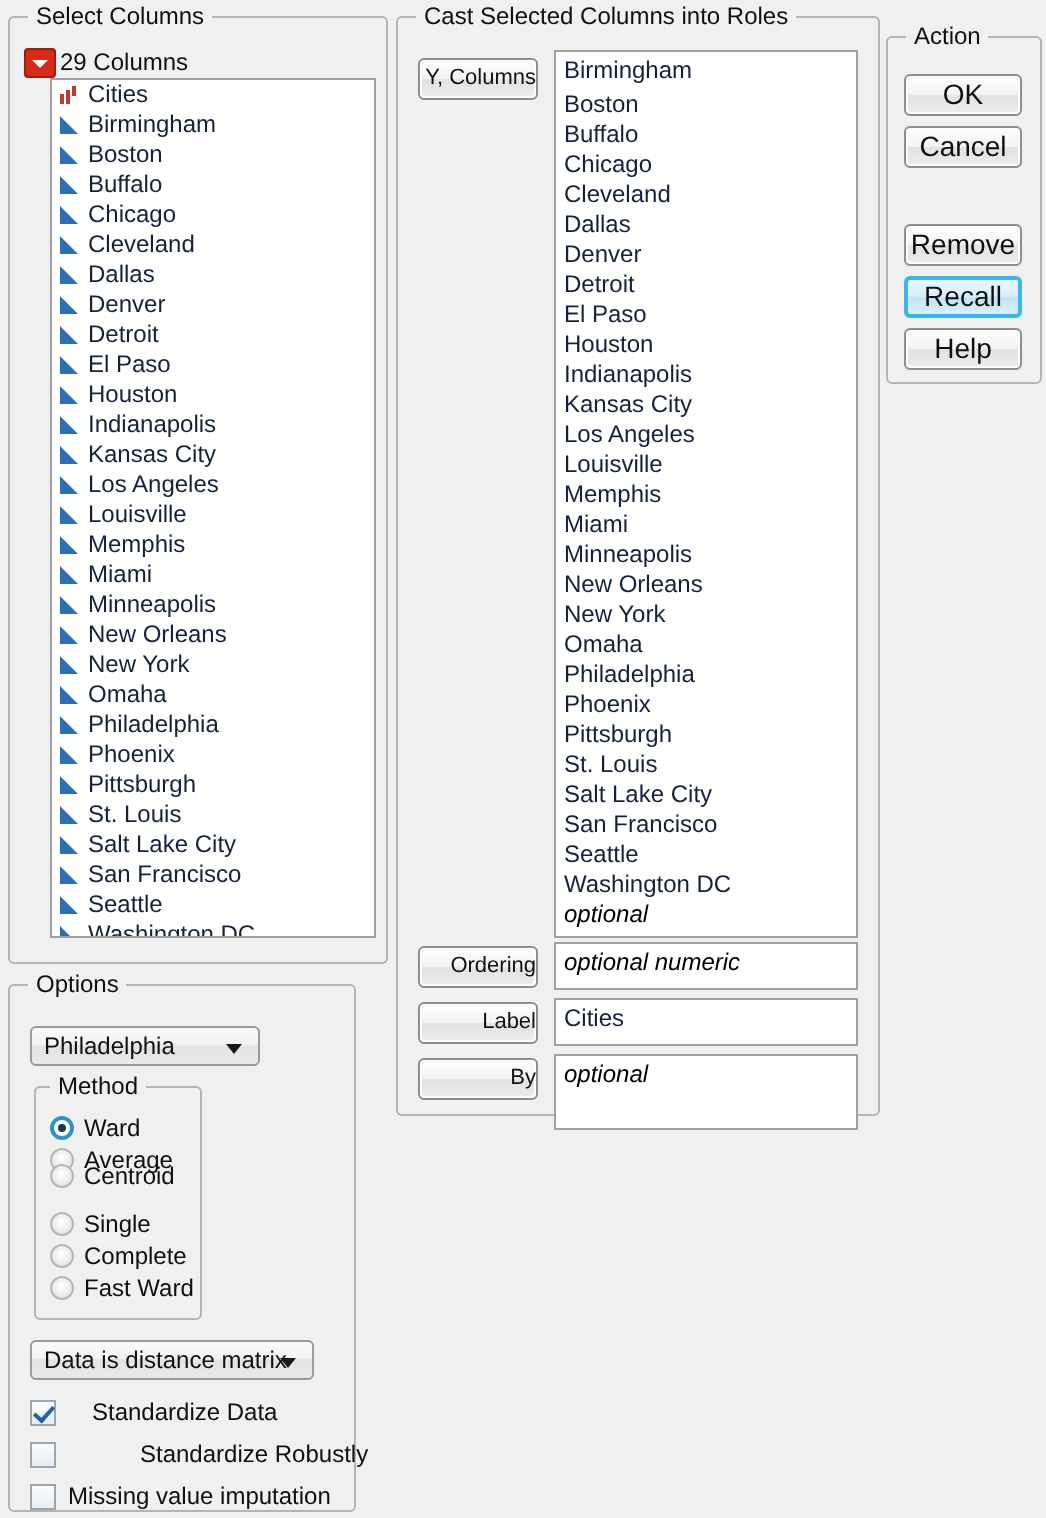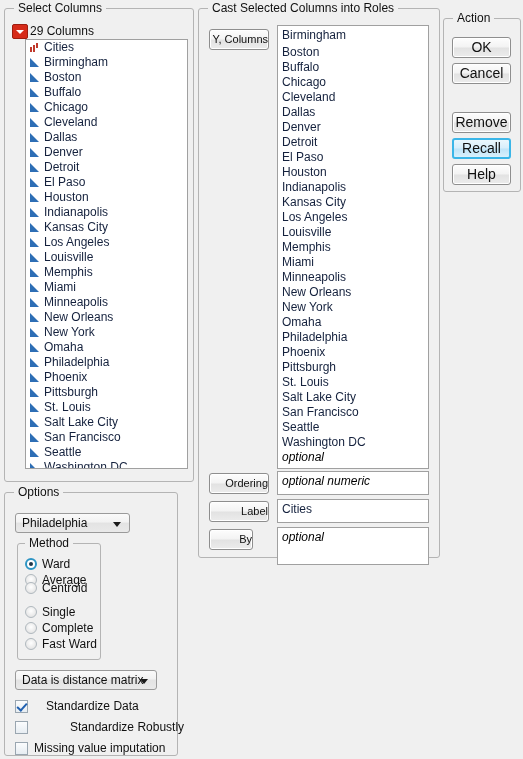--- a/index.html
+++ b/index.html
@@ -263,21 +263,21 @@
 
   #y-columns-btn { left: 10px; top: 20px; width: 60px; }
   #y-columns-field { left: 78px; top: 16px; width: 152px; height: 444px; }
 
   #ordering-btn { left: 10px; top: 464px; width: 60px; }
   #ordering-field { left: 78px; top: 462px; width: 152px; height: 24px; }
 
   #label-btn { left: 10px; top: 492px; width: 60px; }
   #label-field { left: 78px; top: 490px; width: 152px; height: 24px; }
 
-  #by-btn { left: 10px; top: 520px; width: 44px; }
+  #by-btn { left: 10px; top: 520px; width: 60px; }
   #by-field { left: 78px; top: 518px; width: 152px; height: 38px; }
 
   .role-field .field-line:first-child { padding-top: 2px; height: 17px; }
 
   
   #action-group {
     left: 443px; top: 18px; width: 76px; height: 172px;
   }
   .action-btn {
     position: absolute;

